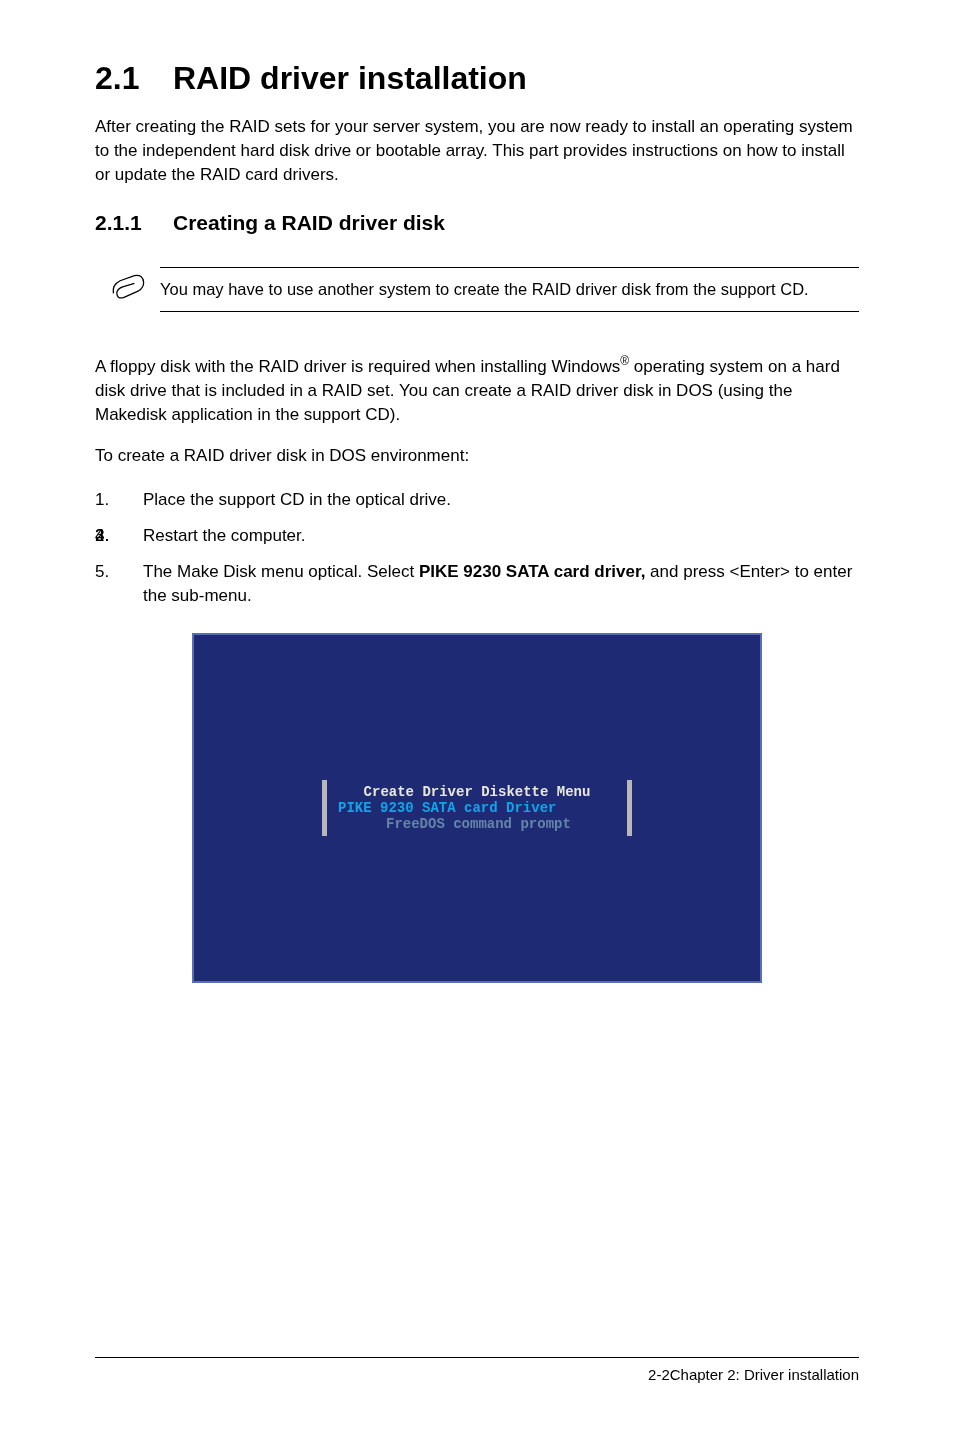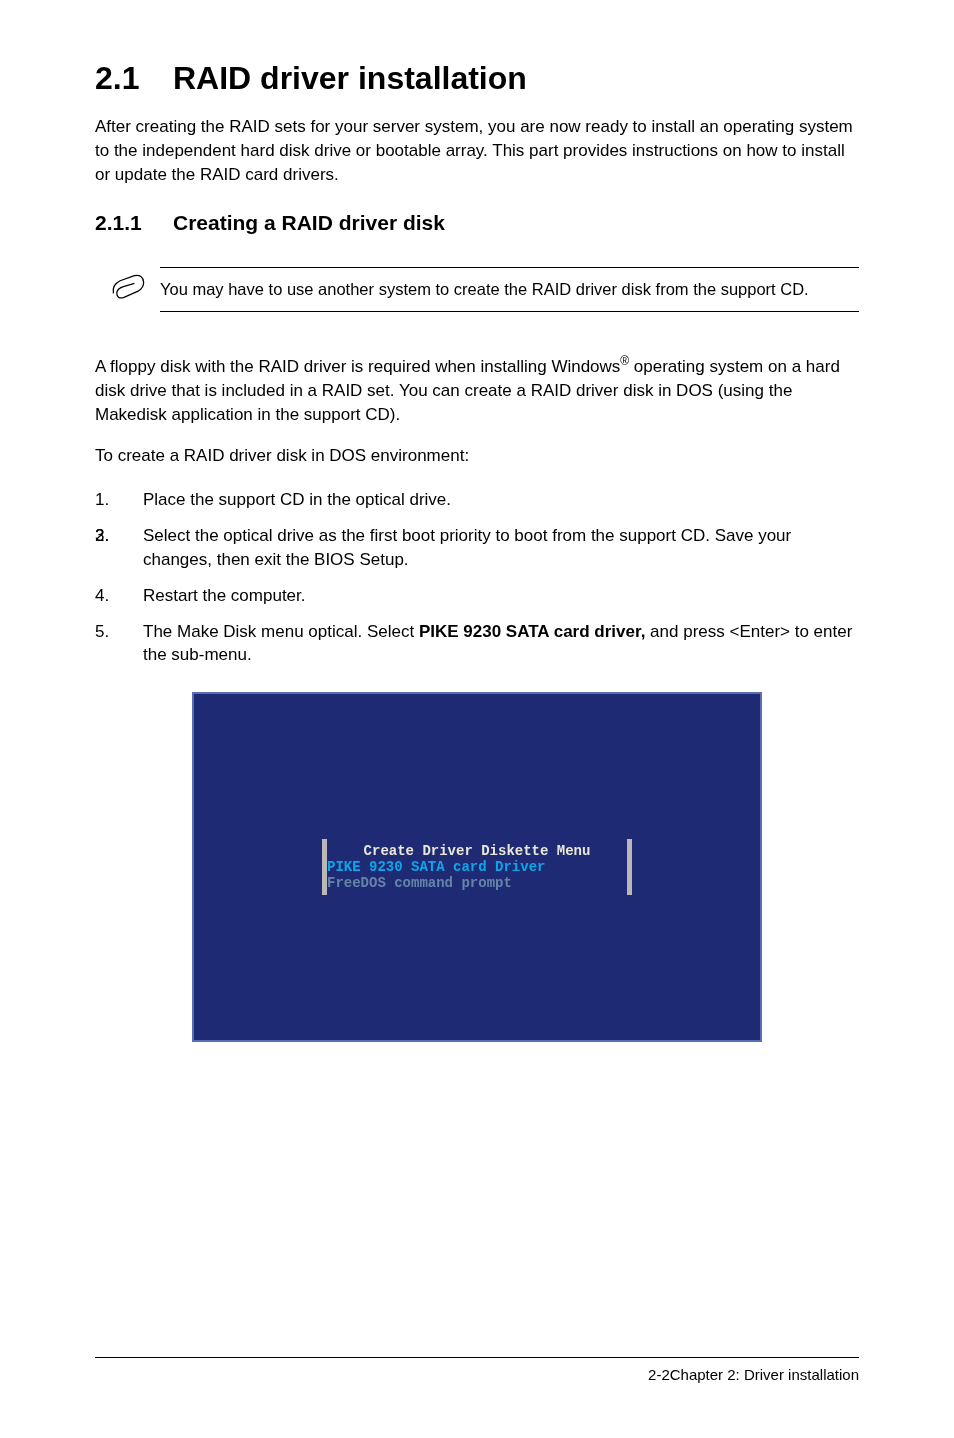--- a/index.html
+++ b/index.html
@@ -110,32 +110,33 @@
       width: 310px;
       background: #1f2a75;
       border-left: 5px solid #b8b8b8;
       border-right: 5px solid #b8b8b8;
       padding: 4px 0;
     }
     .dialog-line {
       font-family: Courier, monospace;
       font-size: 14px;
       font-weight: bold;
-      padding: 0 0;
+      padding: 0 11px;
       white-space: pre;
     }
     .dialog-title {
       color: #e8e8d8;
       text-align: center;
     }
     .dialog-selected {
       color: #0ea5e9;
     }
     .dialog-item {
       color: #6585a8;
+      margin-left: 48px;
     }
     .footer {
       position: absolute;
       bottom: 55px;
       left: 95px;
       right: 95px;
       border-top: 1px solid #000;
       padding-top: 8px;
       display: flex;
       justify-content: flex-end;
@@ -178,21 +179,20 @@
 <ol class="num-list">
   <li>
     <span class="num">1.</span>
     <span>Place the support CD in the optical drive.</span>
   </li>
   <li>
     <span class="num">2.</span>
   </li>
   <li>
     <span class="num">3.</span>
-    <span>Select the optical drive as the first boot priority to boot from the support CD. Save your changes, then exit the BIOS Setup.</span>
   </li>
   <li>
     <span class="num">4.</span>
     <span>Restart the computer.</span>
   </li>
   <li>
     <span class="num">5.</span>
     <span>The Make Disk menu optical. Select </span><span class="bold">PIKE 9230 SATA card driver,</span><span> and press &lt;Enter&gt; to enter the sub-menu.</span>
   </li>
 </ol>

